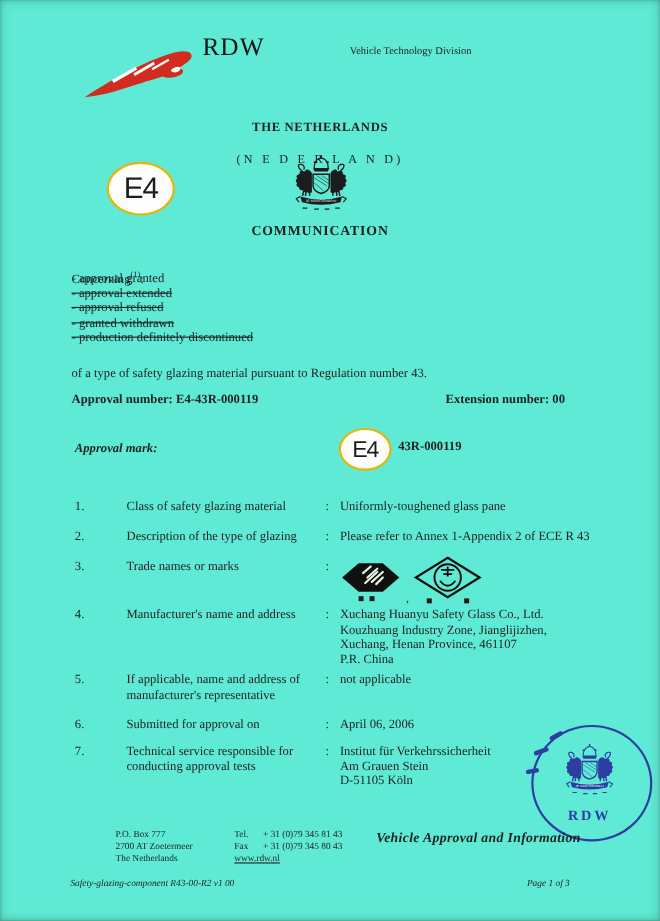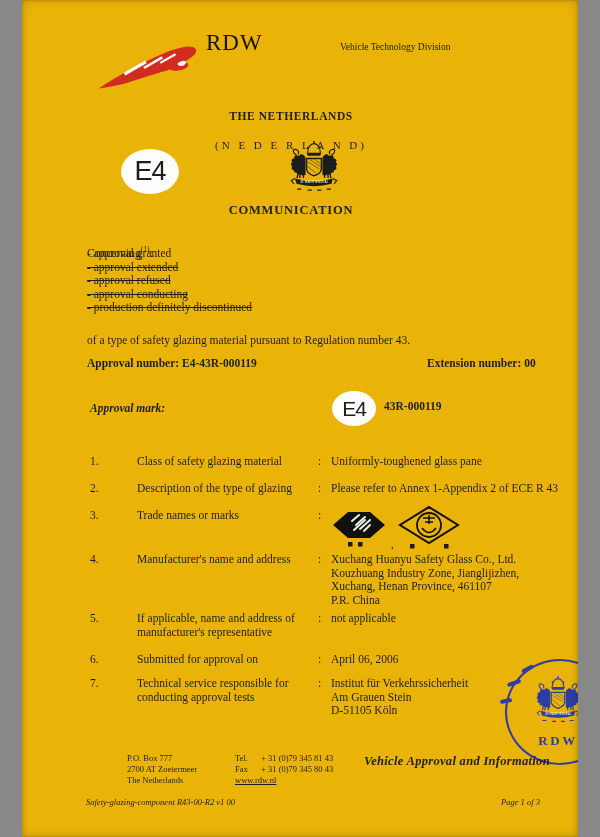--- a/index.html
+++ b/index.html
@@ -1,18 +1,18 @@
 <!DOCTYPE html>
 <html><head>
 <meta charset="utf-8">
 <style>
   html,body{margin:0;padding:0;background:#888;}
   .page{
-    position:relative;width:556px;height:837px;margin:0 auto;
-    background:#eab308;color:#1f1f1f;
+    position:relative;width:600px;height:837px;margin:0 auto;
+    background:#5eead4;color:#1f1f1f;
     font-family:"Liberation Serif", serif;
     overflow:hidden;
   }
   .page::after{
     content:"";position:absolute;inset:0;pointer-events:none;
     box-shadow:inset 0 0 10px rgba(0,0,0,.22), inset 0 0 2px rgba(0,0,0,.30);
   }
   .abs{position:absolute;}
 
   
@@ -134,21 +134,21 @@
 
   <div class="abs center-line communication">COMMUNICATION</div>
 
   <div class="abs concerning-label">
     <span>Concerning</span><sup>(1)</sup><span>:</span>
   </div>
   <div class="abs options">
     <div>- approval granted</div>
     <div class="struck">- approval extended</div>
     <div class="struck">- approval refused</div>
-    <div class="struck">- approval conducting</div>
+    <div class="struck">- granted withdrawn</div>
     <div class="struck">- production definitely discontinued</div>
   </div>
   <div class="abs subject">of a type of safety glazing material pursuant to Regulation number 43.</div>
 
   <div class="abs approval-number">
     <span>Approval number:</span>&nbsp;<span>E4-43R-000119</span>
   </div>
   <div class="abs extension-number">
     <span>Extension number:</span>&nbsp;<span>00</span>
   </div>

